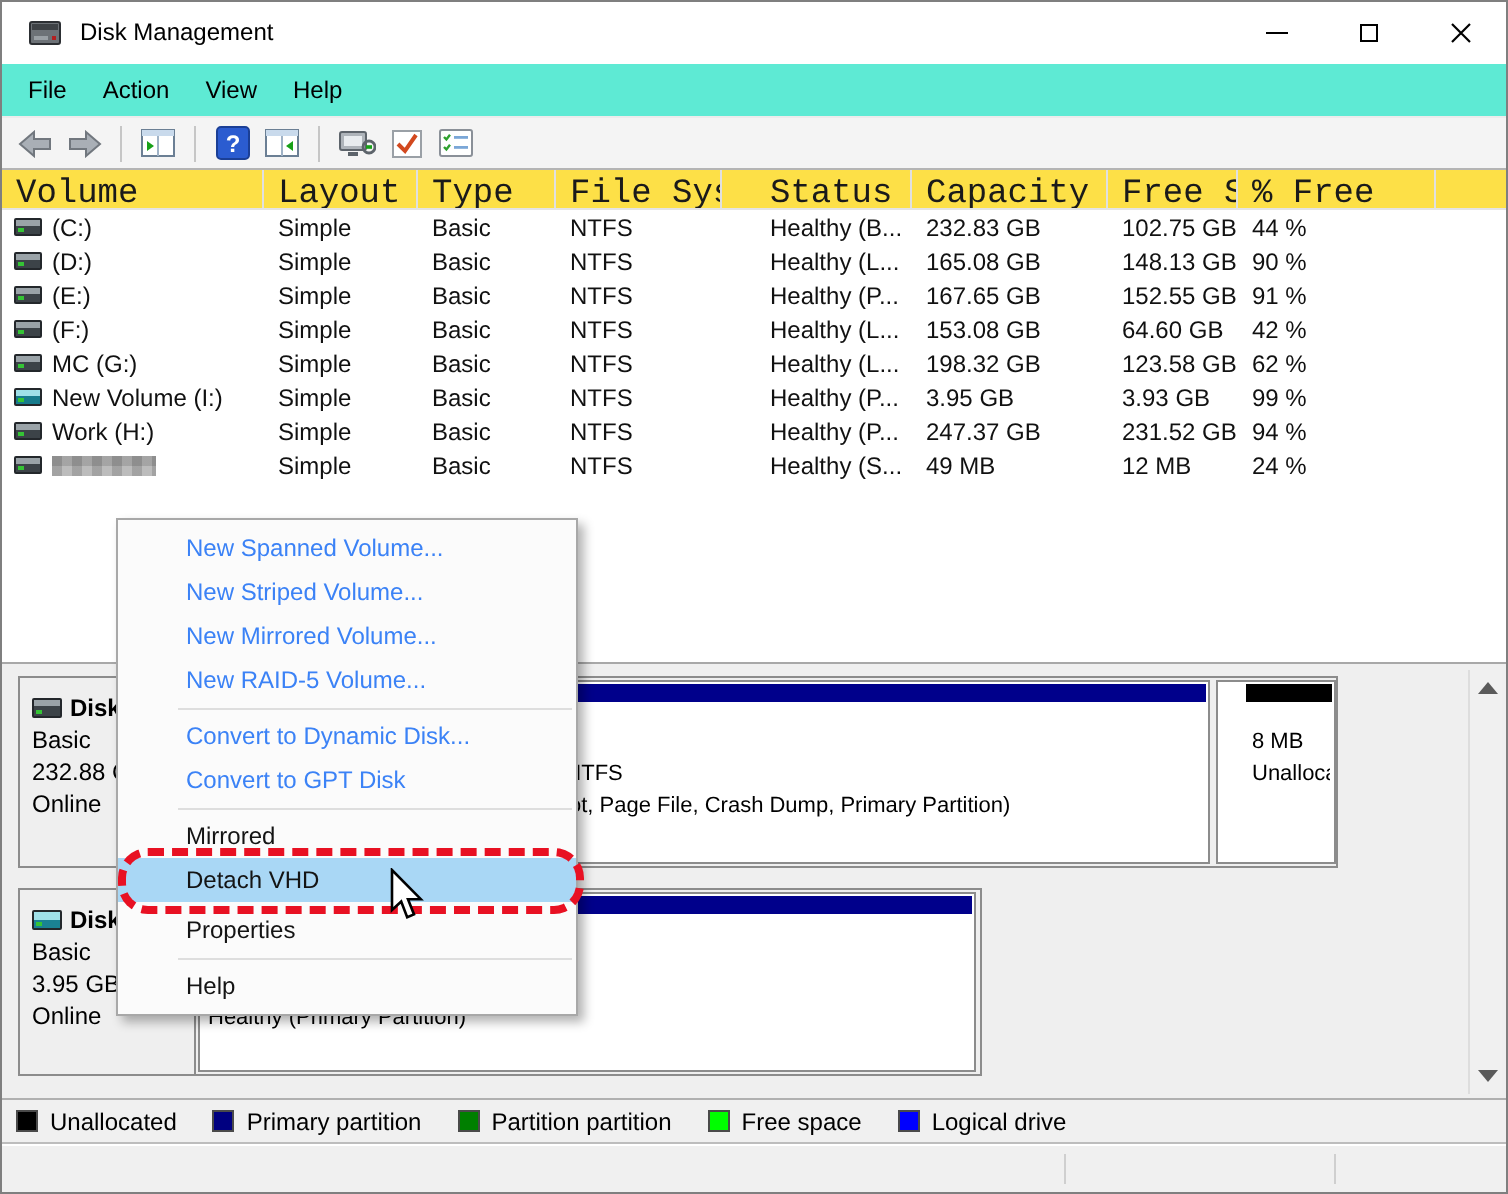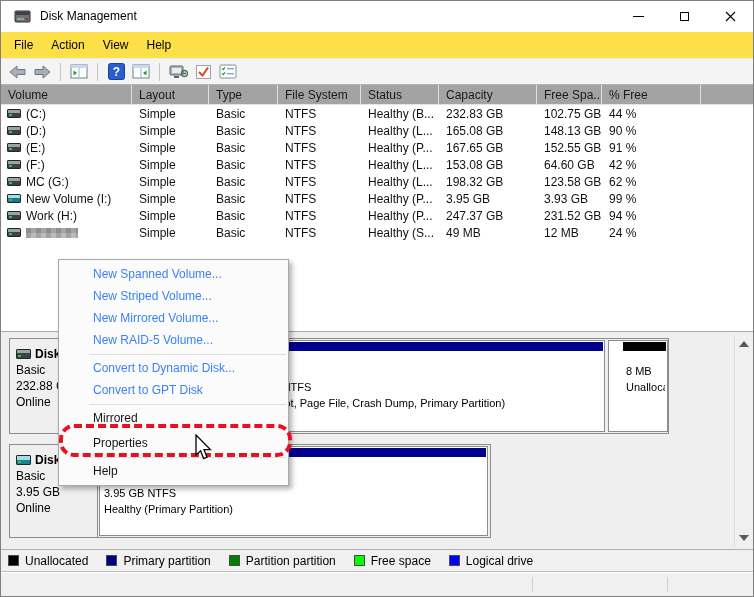--- a/index.html
+++ b/index.html
@@ -16,37 +16,37 @@
   .titlebar { position:absolute; top:0; left:0; right:0; height:31px; background:#fff; }
   .appicon { position:absolute; left:13px; top:8px; width:17px; height:15px; }
   .apptitle { position:absolute; left:39px; top:8px; font-size:12px; color:#000; }
   .capbtn { position:absolute; top:0; width:46px; height:31px; display:flex;
             align-items:center; justify-content:center; }
   .capbtn.min { right:92px; } .capbtn.max { right:46px; } .capbtn.close { right:0; }
   .minbar { width:11px; height:1px; background:#000; }
   .maxbox { width:9px; height:9px; border:1px solid #000; }
 
   
-  .menubar { position:absolute; top:31px; left:0; right:0; height:26px; background:#fde047;
+  .menubar { position:absolute; top:31px; left:0; right:0; height:26px; background:#5eead4;
              display:flex; align-items:center; padding-left:4px; }
   .menuitem { font-size:12px; color:#000; padding:4px 9px; }
 
   
   .toolbar { position:absolute; top:57px; left:0; right:0; height:26px;
              background:#f4f4f4; border-top:1px solid #ececec;
              display:flex; align-items:center; padding-left:6px; gap:5px; }
   .tsep { width:1px; height:18px; background:#c6c6c6; margin:0 3px; }
   .ticon { width:20px; height:20px; display:flex; align-items:center; justify-content:center; }
   .splitter { position:absolute; top:83px; left:0; right:0; height:1px; background:#b4b4b4; }
 
   
   .vheader { position:absolute; top:84px; left:0; width:754px; height:20px; display:flex;
-             background:#a3a3a3; font-size:12px; color:#1a1a1a; border-bottom:1px solid #e4e4e4; }
+             background:#fde047; font-size:17px; color:#1a1a1a; border-bottom:1px solid #e4e4e4;font-family:Liberation Mono, monospace; }
   .hc { border-right:1px solid #e0e0e0; padding:3px 0 0 7px; overflow:hidden; white-space:nowrap; }
-  .w0{width:131px;} .w1{width:77px;} .w2{width:69px;} .w3{width:83px;} .w4{width:78px;}
+  .w0{width:131px;} .w1{width:77px;} .w2{width:69px;} .w3{width:83px;} .w4{width:78px;margin-left:17px;}
   .w5{width:98px;} .w6{width:65px;} .w7{width:99px;} .w8{flex:1; border-right:none;}
   .tbody { position:absolute; top:104px; left:0; width:754px; height:225px; background:#fff; }
   .trow { display:flex; height:17px; font-size:12px; color:#111; align-items:center; }
   .c { overflow:hidden; white-space:nowrap; padding-left:7px; }
   .c.name { display:flex; align-items:center; gap:5px; padding-left:6px; }
   .hdd { width:14px; height:9px; border:1px solid #23272b; border-radius:1px; flex:0 0 auto;
          background:linear-gradient(#9aa3a8 0 3px, #3c4348 3px); position:relative; }
   .hdd::after { content:""; position:absolute; left:1px; bottom:1px; width:3px; height:2px; background:#35c435; }
   .hdd.vhd { background:linear-gradient(#9fe0e8 0 3px, #177b8c 3px); }
   .mosaic { width:52px; height:10px;
@@ -416,20 +416,21 @@
   <div class="ctxmenu">
     <div class="mi dis">New Spanned Volume...</div>
     <div class="mi dis">New Striped Volume...</div>
     <div class="mi dis">New Mirrored Volume...</div>
     <div class="mi dis">New RAID-5 Volume...</div>
     <div class="msep"></div>
     <div class="mi dis">Convert to Dynamic Disk...</div>
     <div class="mi dis">Convert to GPT Disk</div>
     <div class="msep"></div>
     <div class="mi">Mirrored</div>
+    <div class="mi hl">Detach VHD</div>
     <div class="mgap"></div>
     <div class="mi">Properties</div>
     <div class="msep"></div>
     <div class="mi">Help</div>
   </div>
 
   <div class="redbox"></div>
 
   <svg class="cursor" width="19" height="27" viewBox="0 0 19 27">
     <path d="M2 1 L2 21 L6.6 16.8 L9.6 24.6 L13 23.2 L10 15.6 L16.4 15.6 Z" fill="#fff" stroke="#000" stroke-width="1.3"></path>

